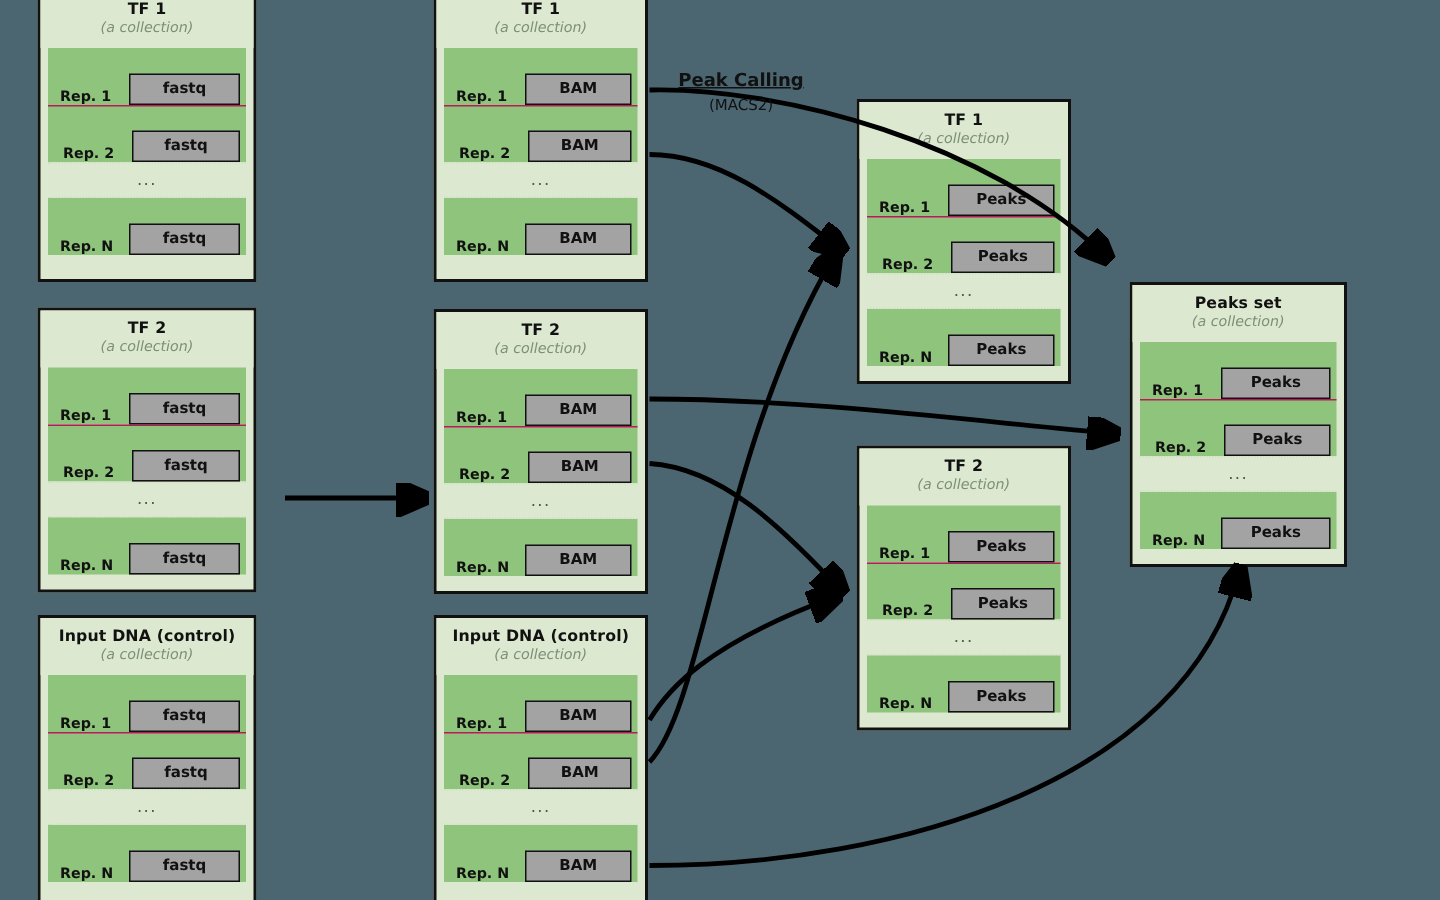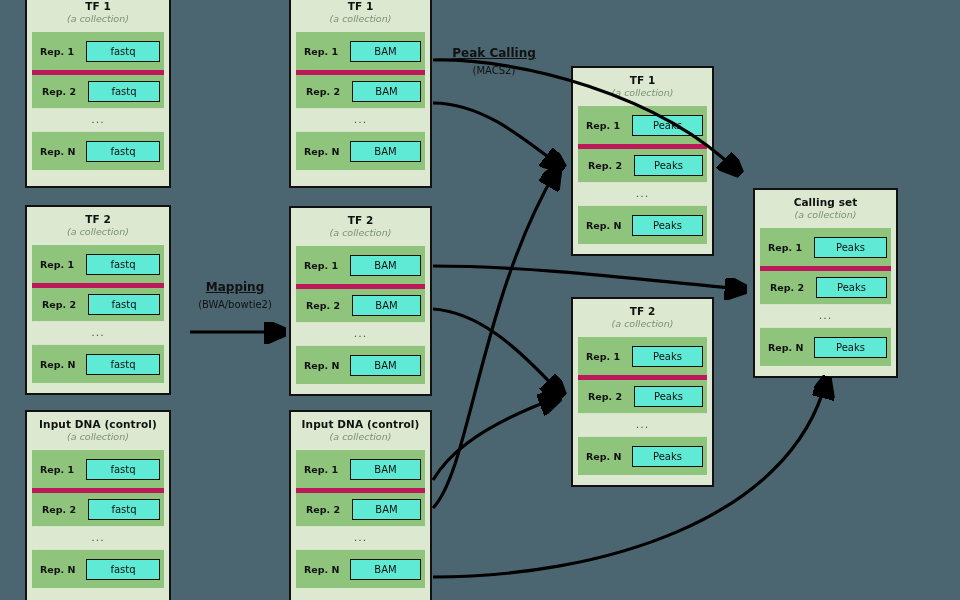--- a/index.html
+++ b/index.html
@@ -38,40 +38,40 @@
     color:#7d8f77;
     line-height:12px;
     font-style:italic;
   }
   .reps{
     padding:0 5px 5px 5px;
   }
   .rep-row{
     background:#8fc47c;
     display:flex;
-    align-items:center;
+    align-items:flex-end;
     height:38px;
     padding:0 4px 0 8px;
     box-sizing:border-box;
   }
-  .rep-row + .rep-row{border-top:5px solid #be185d;padding-left:10px;}
+  .rep-row + .rep-row{border-top:1px solid #be185d;padding-left:10px;}
   .rep-label{
     font-size:9.5px;
     font-weight:bold;
     color:#111;
     width:46px;
     flex:0 0 46px;
   }
   .dataset{
     flex:1 1 auto;
-    background:#5eead4;
+    background:#a3a3a3;
     border:1.5px solid #111;
     text-align:center;
     font-size:10px;
-    font-weight:normal;
+    font-weight:bold;
     color:#111;
     padding:4px 0;
     box-sizing:border-box;
   }
   .ellipsis-row{
     background:#dce9d0;
     text-align:center;
     font-size:11px;
     color:#4c5a48;
     height:22px;
@@ -300,43 +300,39 @@
       <div class="ellipsis-row">...</div>
       <div class="rep-row">
         <span class="rep-label">Rep. N</span>
         <span class="dataset">Peaks</span>
       </div>
     </div>
   </div>
 
   <div class="collection" style="left:753px;top:188px;width:145px;height:190px;">
     <div class="coll-head">
-      <div class="coll-title">Calling set</div>
-      <div class="coll-sub">(a collection)</div>
-    </div>
-    <div class="reps">
-      <div class="rep-row">
-        <span class="rep-label">Rep. 1</span>
-        <span class="dataset">Peaks</span>
-      </div>
-      <div class="rep-row">
-        <span class="rep-label">Rep. 2</span>
-        <span class="dataset">Peaks</span>
-      </div>
-      <div class="ellipsis-row">...</div>
-      <div class="rep-row">
-        <span class="rep-label">Rep. N</span>
-        <span class="dataset">Peaks</span>
-      </div>
-    </div>
-  </div>
-
-  <div class="step-label" style="left:168px;top:278px;width:134px;">
-    <div class="step-title">Mapping</div>
-    <div class="step-sub">(BWA/bowtie2)</div>
-  </div>
+      <div class="coll-title">Peaks set</div>
+      <div class="coll-sub">(a collection)</div>
+    </div>
+    <div class="reps">
+      <div class="rep-row">
+        <span class="rep-label">Rep. 1</span>
+        <span class="dataset">Peaks</span>
+      </div>
+      <div class="rep-row">
+        <span class="rep-label">Rep. 2</span>
+        <span class="dataset">Peaks</span>
+      </div>
+      <div class="ellipsis-row">...</div>
+      <div class="rep-row">
+        <span class="rep-label">Rep. N</span>
+        <span class="dataset">Peaks</span>
+      </div>
+    </div>
+  </div>
+
 
   <div class="step-label" style="left:424px;top:44px;width:140px;">
     <div class="step-title">Peak Calling</div>
     <div class="step-sub">(MACS2)</div>
   </div>
 
 </div>
 
 </body></html>

